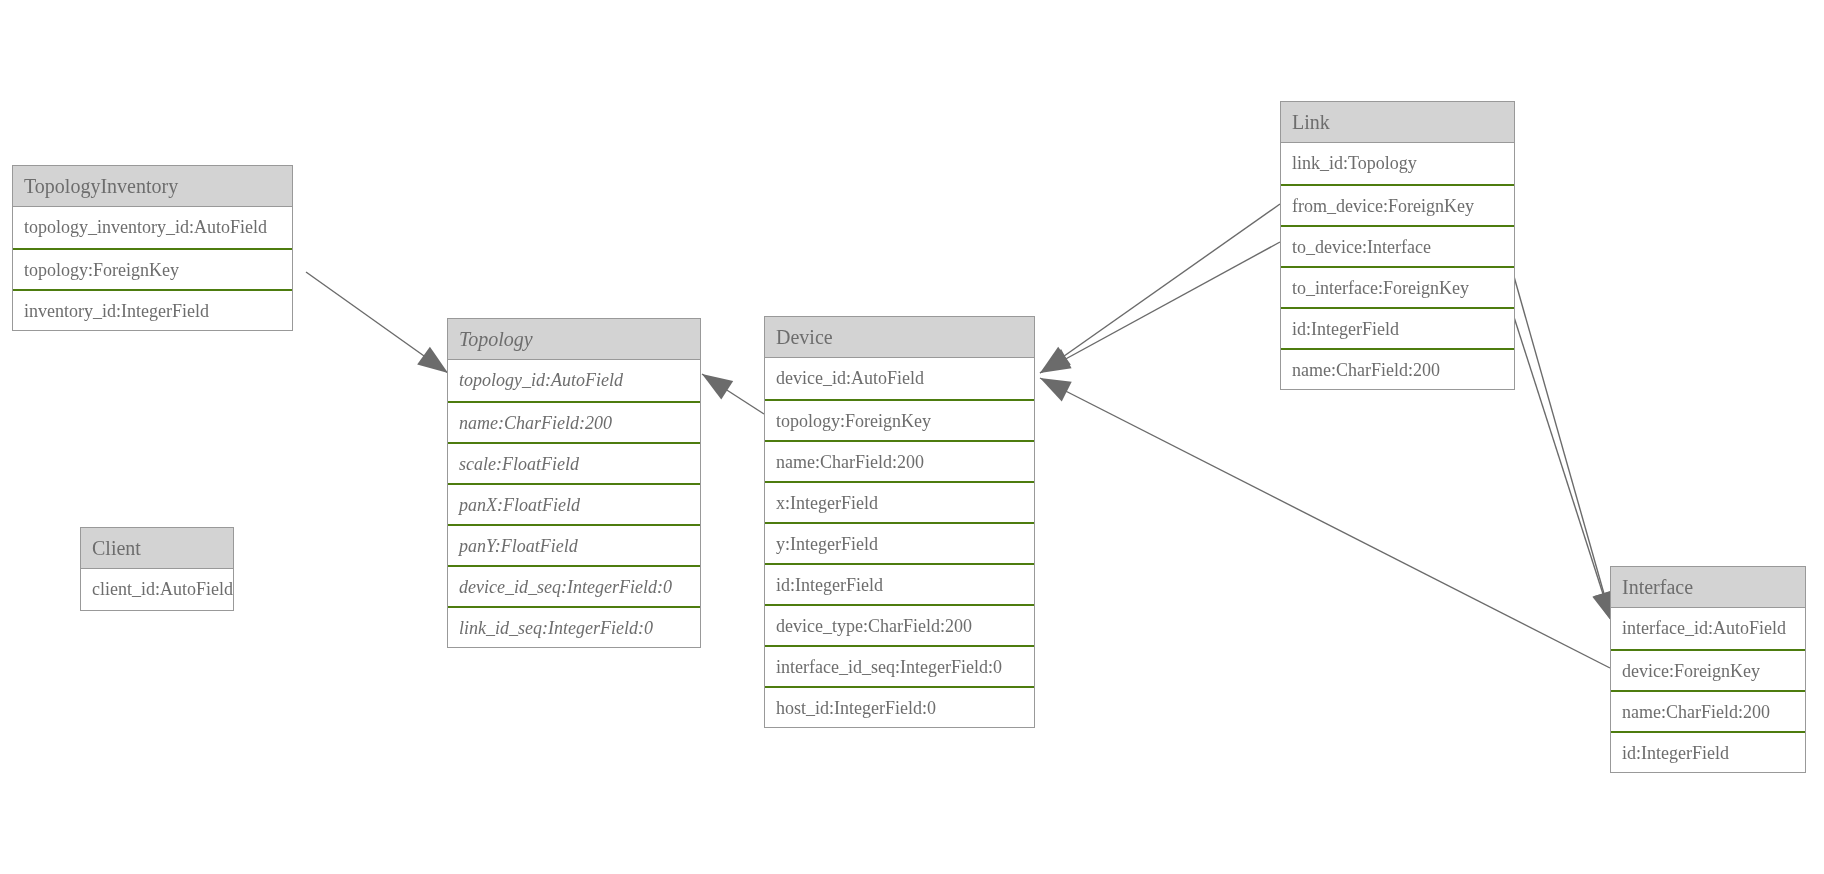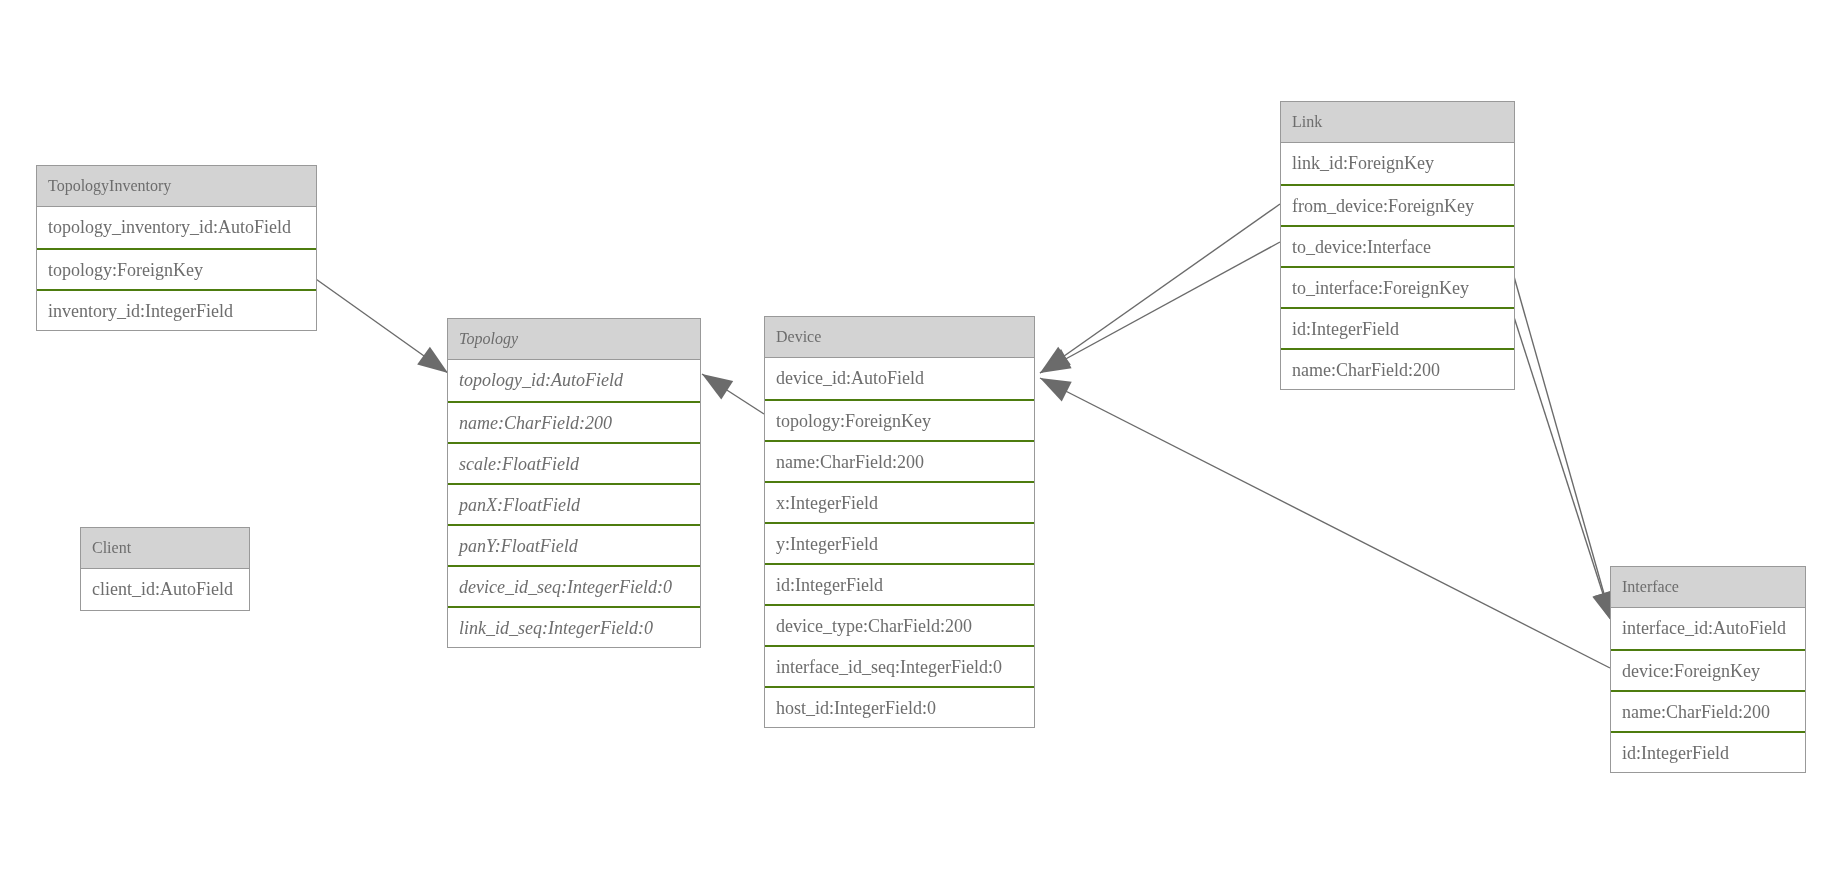--- a/index.html
+++ b/index.html
@@ -30,21 +30,21 @@
     box-sizing: border-box;
     border: 1px solid #999999;
     background: #ffffff;
     z-index: 2;
   }
   .entity-header {
     box-sizing: border-box;
     background: #d3d3d3;
     border-bottom: 1px solid #999999;
     color: #6d6d6d;
-    font-size: 16px;
+    font-size: 20px;
     line-height: 40px;
     height: 41px;
     padding: 0 11px;
     white-space: nowrap;
     overflow: hidden;
   }
   .entity-field {
     box-sizing: border-box;
     border-top: 2px solid #4d7c0f;
     color: #6d6d6d;
@@ -89,27 +89,27 @@
         <path d="M 1513,273 L 1612,622" fill="none" stroke="#6b6b6b" stroke-width="1.4"></path>
         <polygon points="0,0 -30,-11 -30,11" fill="#6b6b6b" transform="translate(1612,622) rotate(74.2)"></polygon>
       </g>
       <g>
         <path d="M 1513,314 L 1612,622" fill="none" stroke="#6b6b6b" stroke-width="1.4"></path>
         <polygon points="0,0 -30,-11 -30,11" fill="#6b6b6b" transform="translate(1612,622) rotate(72.2)"></polygon>
       </g>
     </svg>
 
   <div id="entity-layer">
-      <div class="entity" style="left: 36px; top: 165px; width: 281px;">
+      <div class="entity" style="left: 12px; top: 165px; width: 281px;">
         <div class="entity-header">TopologyInventory</div>
         <div class="entity-field first">topology_inventory_id:AutoField</div>
         <div class="entity-field">topology:ForeignKey</div>
         <div class="entity-field">inventory_id:IntegerField</div>
       </div>
-      <div class="entity" style="left: 80px; top: 527px; width: 170px;">
+      <div class="entity" style="left: 80px; top: 527px; width: 154px;">
         <div class="entity-header">Client</div>
         <div class="entity-field first">client_id:AutoField</div>
       </div>
       <div class="entity" style="left: 447px; top: 318px; width: 254px; font-style: italic;">
         <div class="entity-header">Topology</div>
         <div class="entity-field first">topology_id:AutoField</div>
         <div class="entity-field">name:CharField:200</div>
         <div class="entity-field">scale:FloatField</div>
         <div class="entity-field">panX:FloatField</div>
         <div class="entity-field">panY:FloatField</div>
@@ -123,21 +123,21 @@
         <div class="entity-field">name:CharField:200</div>
         <div class="entity-field">x:IntegerField</div>
         <div class="entity-field">y:IntegerField</div>
         <div class="entity-field">id:IntegerField</div>
         <div class="entity-field">device_type:CharField:200</div>
         <div class="entity-field">interface_id_seq:IntegerField:0</div>
         <div class="entity-field">host_id:IntegerField:0</div>
       </div>
       <div class="entity" style="left: 1280px; top: 101px; width: 235px;">
         <div class="entity-header">Link</div>
-        <div class="entity-field first">link_id:ForeignKey</div>
+        <div class="entity-field first">link_id:Topology</div>
         <div class="entity-field">from_device:ForeignKey</div>
         <div class="entity-field">to_device:Interface</div>
         <div class="entity-field">to_interface:ForeignKey</div>
         <div class="entity-field">id:IntegerField</div>
         <div class="entity-field">name:CharField:200</div>
       </div>
       <div class="entity" style="left: 1610px; top: 566px; width: 196px;">
         <div class="entity-header">Interface</div>
         <div class="entity-field first">interface_id:AutoField</div>
         <div class="entity-field">device:ForeignKey</div>

